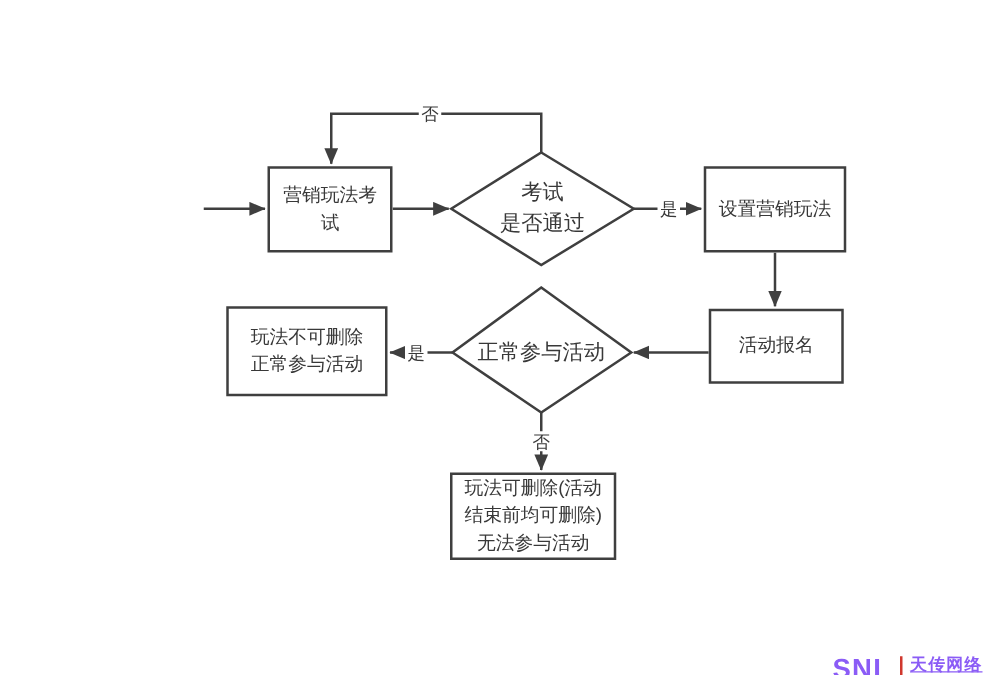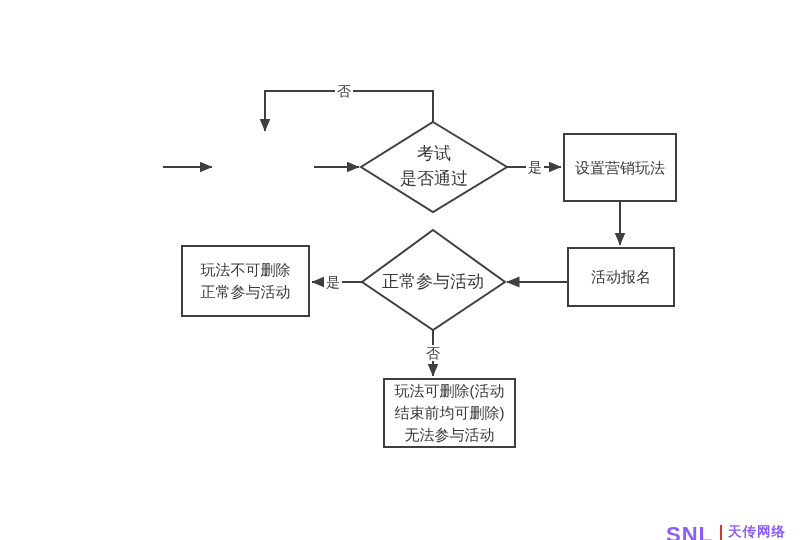--- a/index.html
+++ b/index.html
@@ -33,21 +33,21 @@
     position:absolute;z-index:4;left:666px;top:491px;
     display:flex;align-items:flex-end;color:#8b5cf6;margin-top:33px;
   }
   .logo .snl{
     font-size:22px;font-weight:bold;letter-spacing:1px;line-height:1;
   }
   .logo .bar{
     width:2px;height:21px;background:#d0372d;margin:0 6px 0 7px;
   }
   .logo .col{display:flex;flex-direction:column;align-items:flex-start;}
-  .logo .brand{font-size:13.5px;font-weight:bold;line-height:1.1;letter-spacing:1px;}
+  .logo .brand{font-size:13.5px;font-weight:bold;line-height:1.1;letter-spacing:1px;text-decoration:underline;}
   .logo .url{font-size:4.5px;font-weight:bold;letter-spacing:1.6px;margin-top:1px;}
 </style>
 </head>
 <body>
 
 <div class="canvas">
 
   <svg class="wires" width="800" height="540" viewBox="0 0 800 540">
     <defs>
       <marker id="arr" markerUnits="userSpaceOnUse" markerWidth="14" markerHeight="12" refX="12.5" refY="5.5" orient="auto">
@@ -69,29 +69,31 @@
 
     <path d="M362,282 H312" stroke="#3f3f3f" stroke-width="2" fill="none" marker-end="url(#arr)"></path>
 
     <path d="M433,330 V376" stroke="#3f3f3f" stroke-width="2" fill="none" marker-end="url(#arr)"></path>
 
     <polygon points="433,122 507,167 433,212 361,167" fill="#ffffff" stroke="#3f3f3f" stroke-width="2"></polygon>
     <polygon points="433,230 505,282 433,330 362,282" fill="#ffffff" stroke="#3f3f3f" stroke-width="2"></polygon>
   </svg>
 
 
+  <div class="node" style="left:214px;top:133px;width:100px;height:69px;"><span>营销玩法考
+试</span></div>
 
   <div class="node" style="left:563px;top:133px;width:114px;height:69px;"><span>设置营销玩法</span></div>
 
   <div class="node" style="left:567px;top:247px;width:108px;height:60px;"><span>活动报名</span></div>
 
   <div class="node" style="left:181px;top:245px;width:129px;height:72px;"><span>玩法不可删除
 正常参与活动</span></div>
 
-  <div class="node" style="left:383px;top:378px;width:133px;height:70px;"><span>玩法可删除(活动
+  <div class="node" style="left:360px;top:378px;width:133px;height:70px;"><span>玩法可删除(活动
 结束前均可删除)
 无法参与活动</span></div>
 
   <div class="diamond-label" style="left:364px;top:137px;width:140px;height:60px;">考试
 是否通过</div>
   <div class="diamond-label" style="left:353px;top:257px;width:160px;height:50px;">正常参与活动</div>
 
   <span class="edge-label" style="left:344px;top:91px;">否</span>
   <span class="edge-label" style="left:535px;top:167px;">是</span>
   <span class="edge-label" style="left:333px;top:282px;">是</span>

